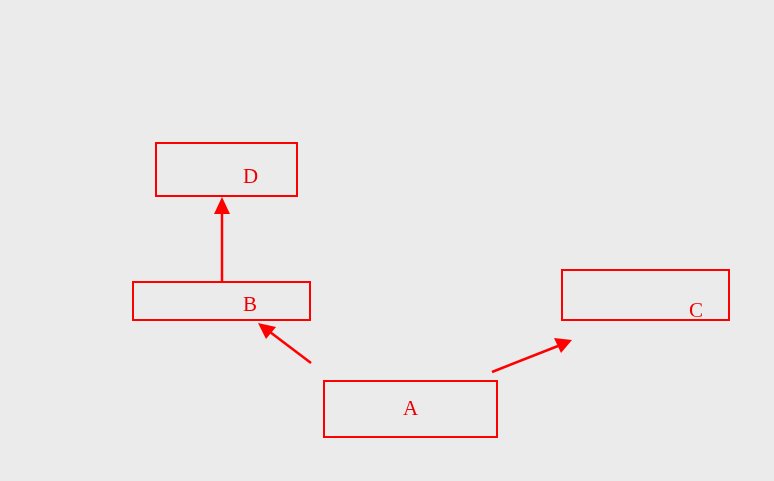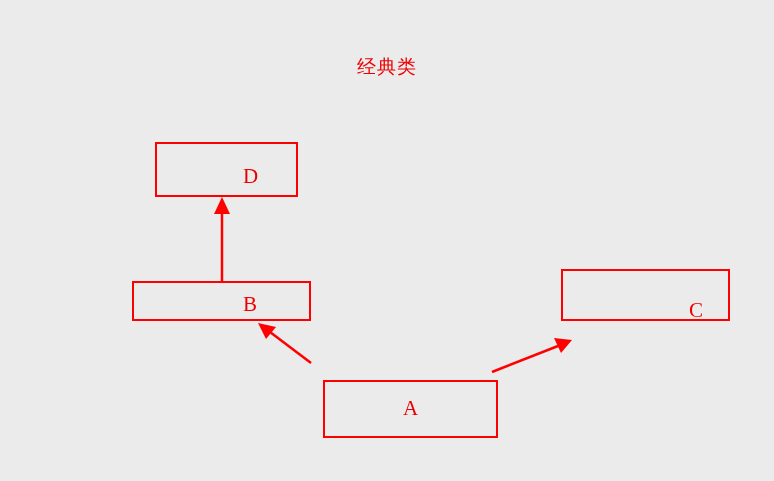--- a/index.html
+++ b/index.html
@@ -64,21 +64,20 @@
     width: 774px;
     height: 481px;
     pointer-events: none;
   }
 </style>
 </head>
 <body>
 
 <div id="canvas">
 
-  <div class="diagram-title">经典类</div>
 
   <svg class="edge-layer" viewBox="0 0 774 481" width="774" height="481">
 
     <g>
       <line x1="222" y1="281" x2="222" y2="210" stroke="#ff0000" stroke-width="2.5"></line>
       <polygon points="222,197 214,214 230,214" fill="#ff0000"></polygon>
     </g>
 
     <g>
       <line x1="311" y1="363" x2="270" y2="332" stroke="#ff0000" stroke-width="2.5"></line>

